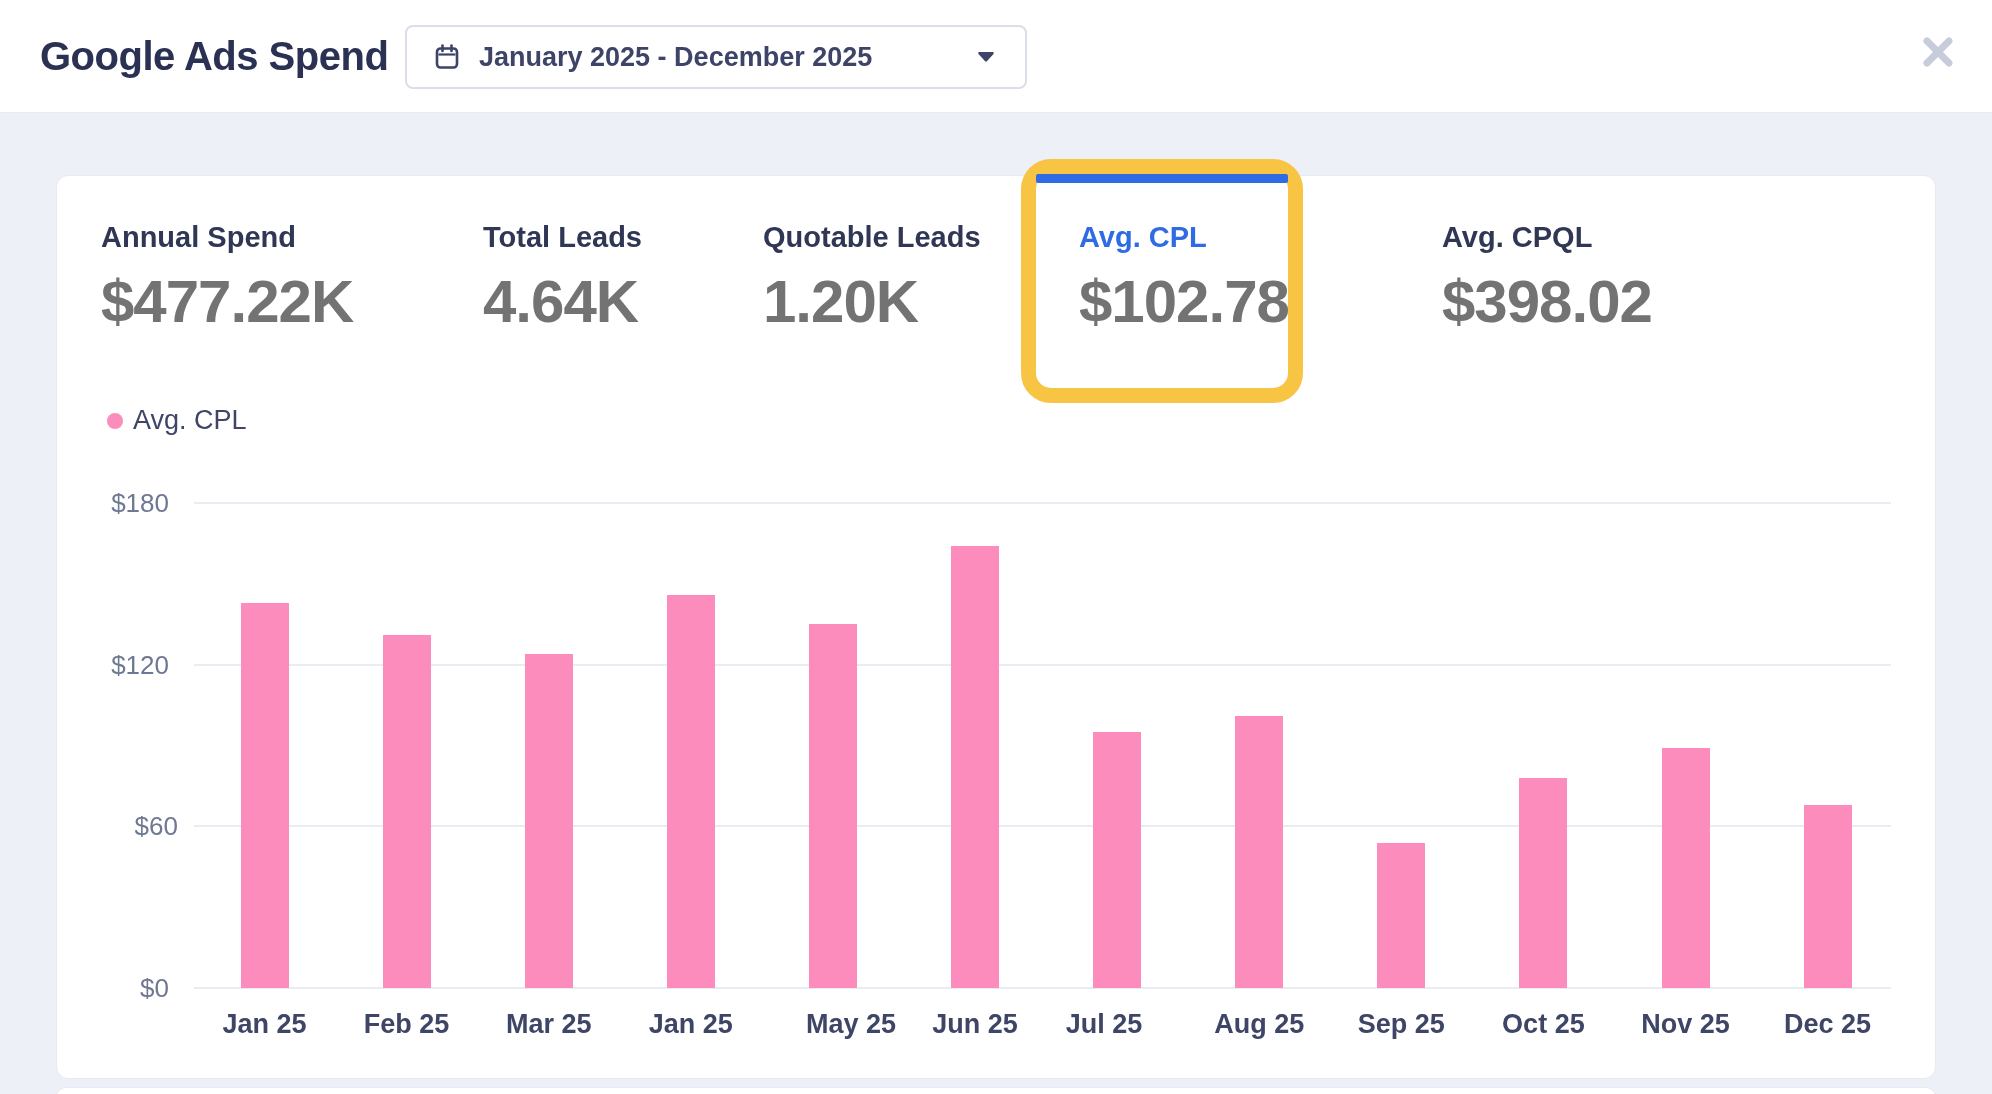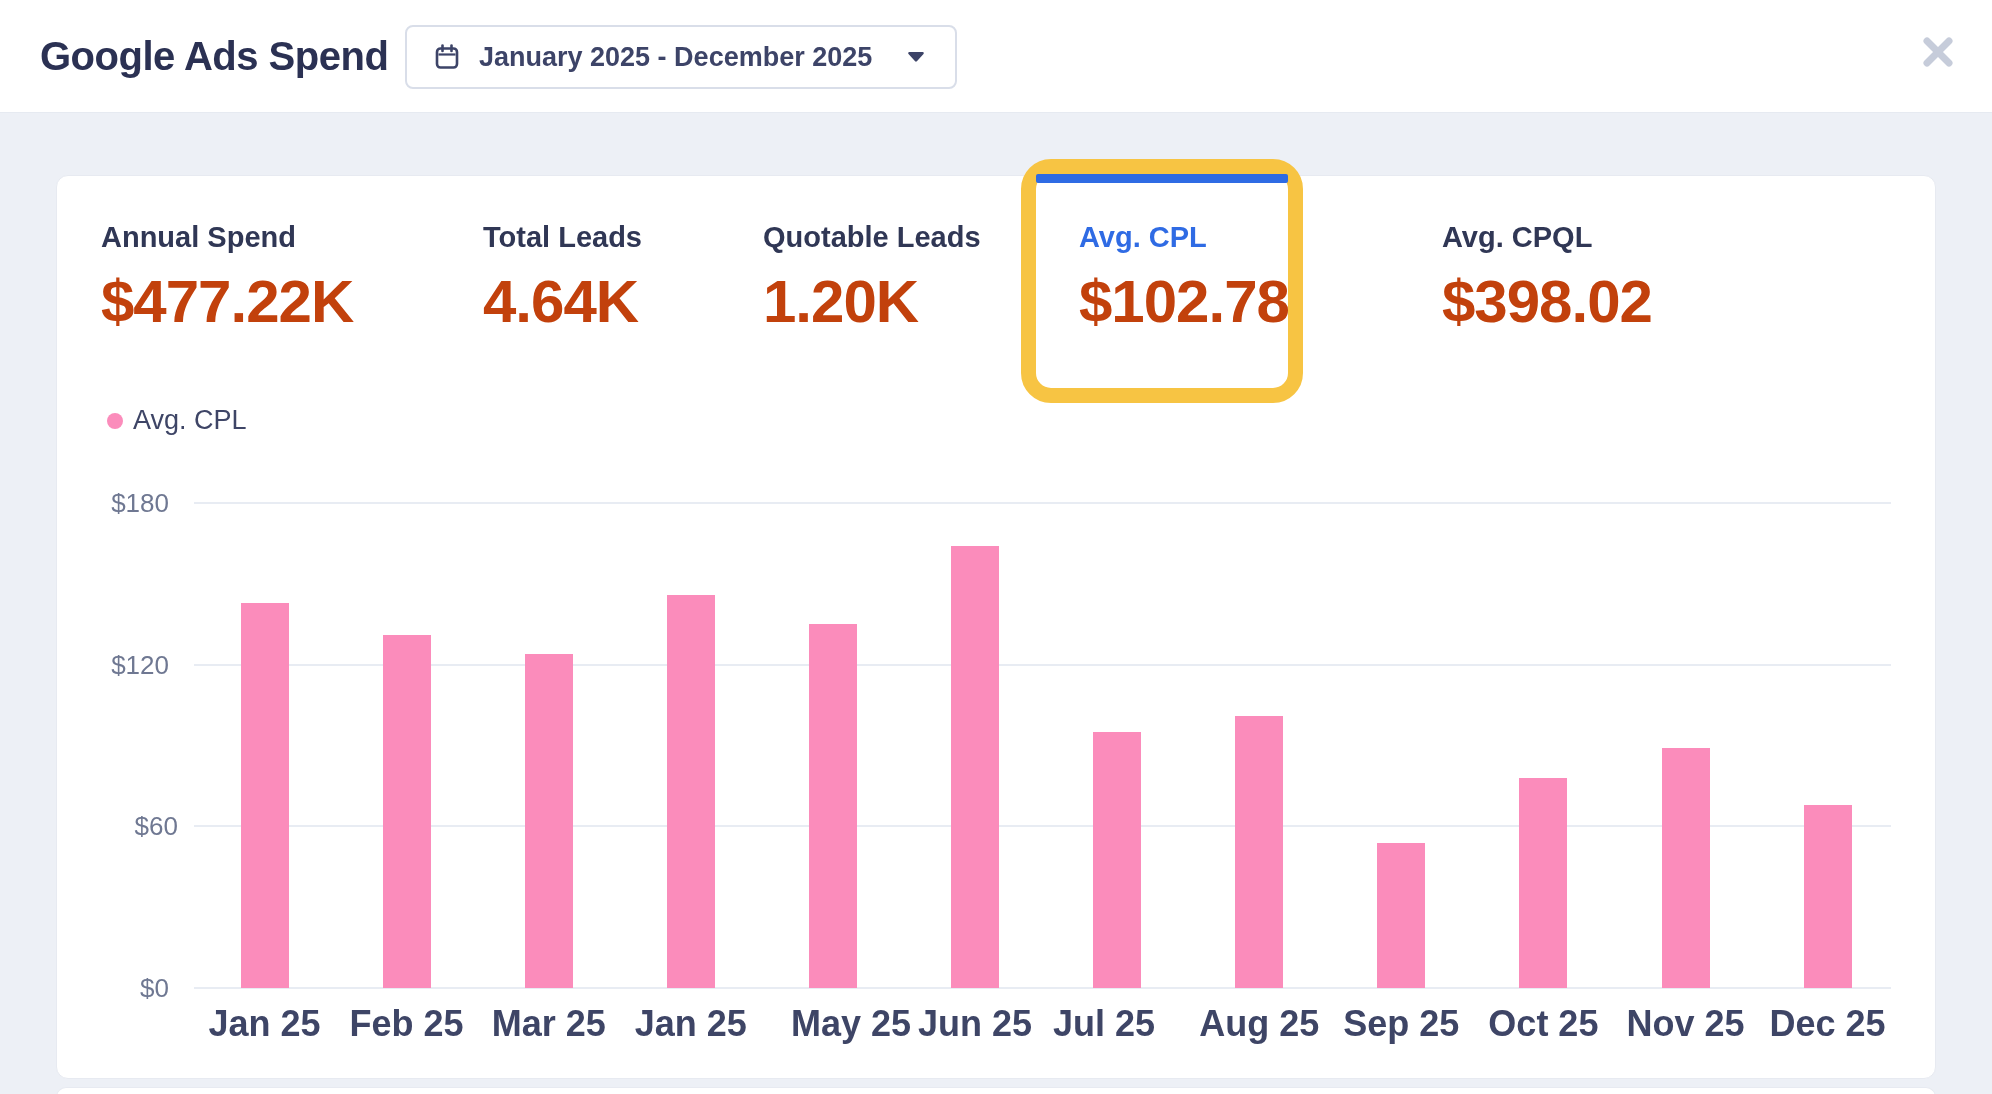--- a/index.html
+++ b/index.html
@@ -15,21 +15,21 @@
   
   .header {
     position:absolute; left:0; top:0; width:1992px; height:113px;
     background:#FFFFFF; border-bottom:1px solid #E6EAF1;
   }
   .page-title {
     position:absolute; left:40px; top:34px;
     font-size:40px; font-weight:700; letter-spacing:-0.5px; color:#2B3153;
   }
   .datepicker {
-    position:absolute; left:405px; top:25px; width:552px; height:64px;
+    position:absolute; left:405px; top:25px; width:622px; height:64px;
     border:2px solid #D9DEE9; border-radius:8px; background:#FFFFFF;
     display:flex; align-items:center; padding:0 30px 0 28px; gap:20px;
     cursor:pointer;
   }
   .datepicker .dp-label {
     font-size:27px; font-weight:700; color:#3D4468; white-space:nowrap;
   }
   .datepicker .caret { margin-left:auto; display:flex; }
   .close-btn {
     position:absolute; left:1916px; top:30px; width:44px; height:44px;
@@ -50,21 +50,21 @@
   
   .stat {
     position:absolute; top:44px; cursor:pointer;
   }
   .stat .stat-label {
     font-size:29px; font-weight:700; color:#303755; line-height:34px;
     white-space:nowrap;
   }
   .stat .stat-value {
     margin-top:18px; font-size:60px; font-weight:700; letter-spacing:-1px;
-    color:#c2410c; line-height:60px; white-space:nowrap;
+    color:#737373; line-height:60px; white-space:nowrap;
   }
   .stat-0 { left:44px; }
   .stat-1 { left:426px; }
   .stat-2 { left:706px; }
   .stat-3 { left:1022px; }
   .stat-4 { left:1385px; }
   .stat-3 .stat-label { color:#2F6BE4; }
 
   
   .highlight-box {
@@ -93,21 +93,21 @@
   }
   .y-tick-label {
     position:absolute; left:0; width:112px; height:30px; line-height:30px;
     text-align:right; font-size:26px; color:#6F7892;
   }
   .bar {
     position:absolute; width:48px; background:#FB8CBB;
   }
   .x-tick-label {
     position:absolute; top:832px; height:32px; line-height:32px;
-    transform:translateX(-50%); font-size:36px; font-weight:700; color:#3E4566;
+    transform:translateX(-50%); font-size:27px; font-weight:700; color:#3E4566;
     white-space:nowrap;
   }
 </style>
 </head>
 <body>
 
 <div class="header">
   <div class="page-title">Google Ads Spend</div>
 
   <div class="datepicker">

